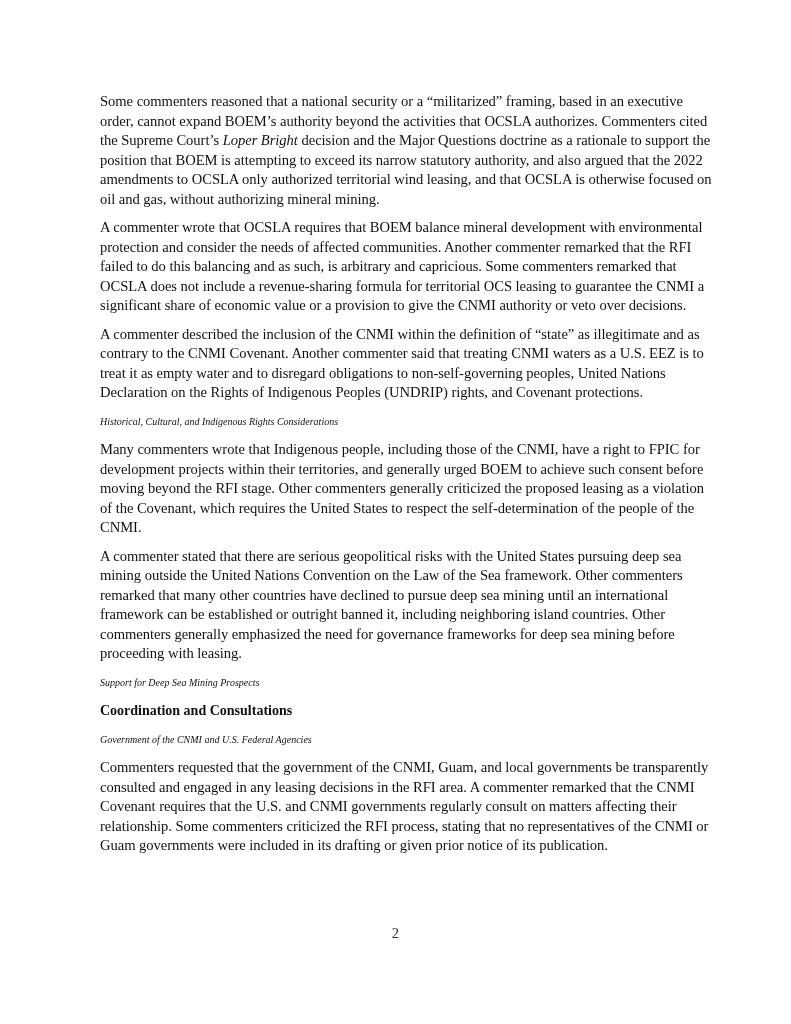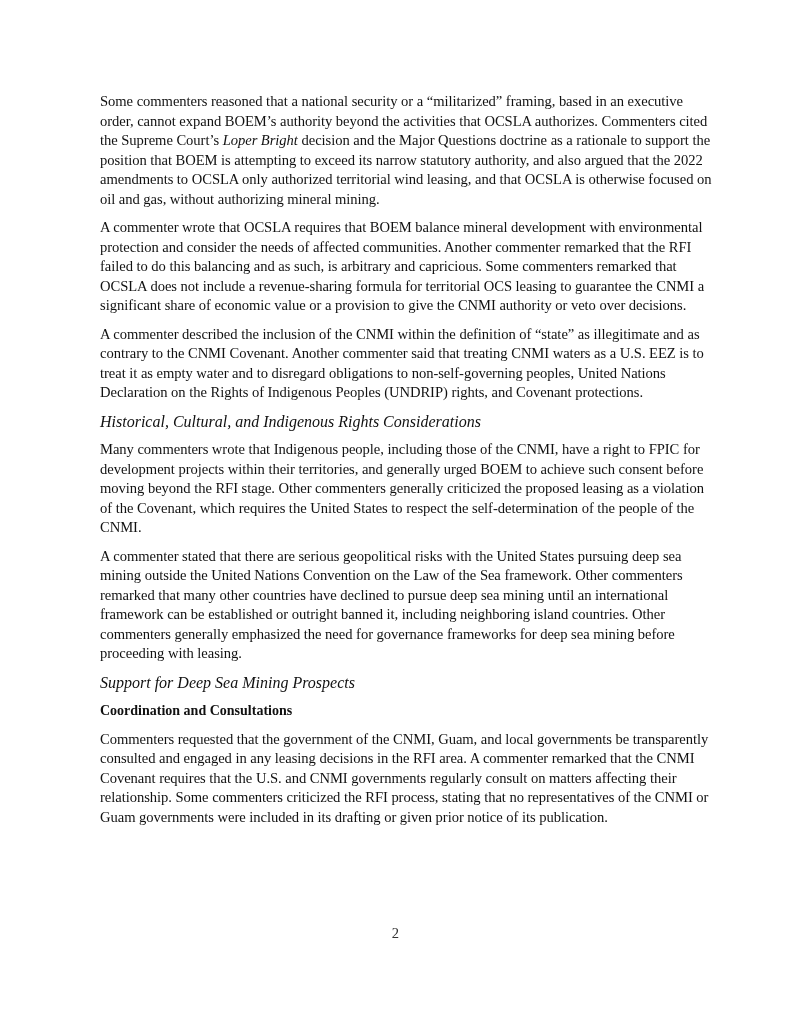--- a/index.html
+++ b/index.html
@@ -21,21 +21,21 @@
       top: 92px;
       width: 614px;
     }
     .para {
       font-size: 14.6px;
       line-height: 19.5px;
       margin: 0 0 9px 0;
       letter-spacing: -0.05px;
     }
     .subhead {
-      font-size: 16px;
+      font-size: 10px;
       line-height: 19.5px;
       font-style: italic;
       margin: 8px 0 9px 0;
     }
     .head {
       font-size: 14px;
       line-height: 19.5px;
       font-weight: bold;
       margin: 0 0 9px 0;
     }
@@ -66,18 +66,19 @@
   <p class="para">Many commenters wrote that Indigenous people, including those of the CNMI, have a right to FPIC for development projects within their territories, and generally urged BOEM to achieve such consent before moving beyond the RFI stage. Other commenters generally criticized the proposed leasing as a violation of the Covenant, which requires the United States to respect the self-determination of the people of the CNMI.</p>
 
 
   <p class="para">A commenter stated that there are serious geopolitical risks with the United States pursuing deep sea mining outside the United Nations Convention on the Law of the Sea framework. Other commenters remarked that many other countries have declined to pursue deep sea mining until an international framework can be established or outright banned it, including neighboring island countries. Other commenters generally emphasized the need for governance frameworks for deep sea mining before proceeding with leasing.</p>
 
   <p class="subhead">Support for Deep Sea Mining Prospects</p>
 
 
   <p class="head">Coordination and Consultations</p>
 
+  <p class="subhead">Government of the CNMI and U.S. Federal Agencies</p>
 
   <p class="para">Commenters requested that the government of the CNMI, Guam, and local governments be transparently consulted and engaged in any leasing decisions in the RFI area. A commenter remarked that the CNMI Covenant requires that the U.S. and CNMI governments regularly consult on matters affecting their relationship. Some commenters criticized the RFI process, stating that no representatives of the CNMI or Guam governments were included in its drafting or given prior notice of its publication.</p>
 
 </div>
 
 <div class="page-number">2</div>
 
 </body></html>

